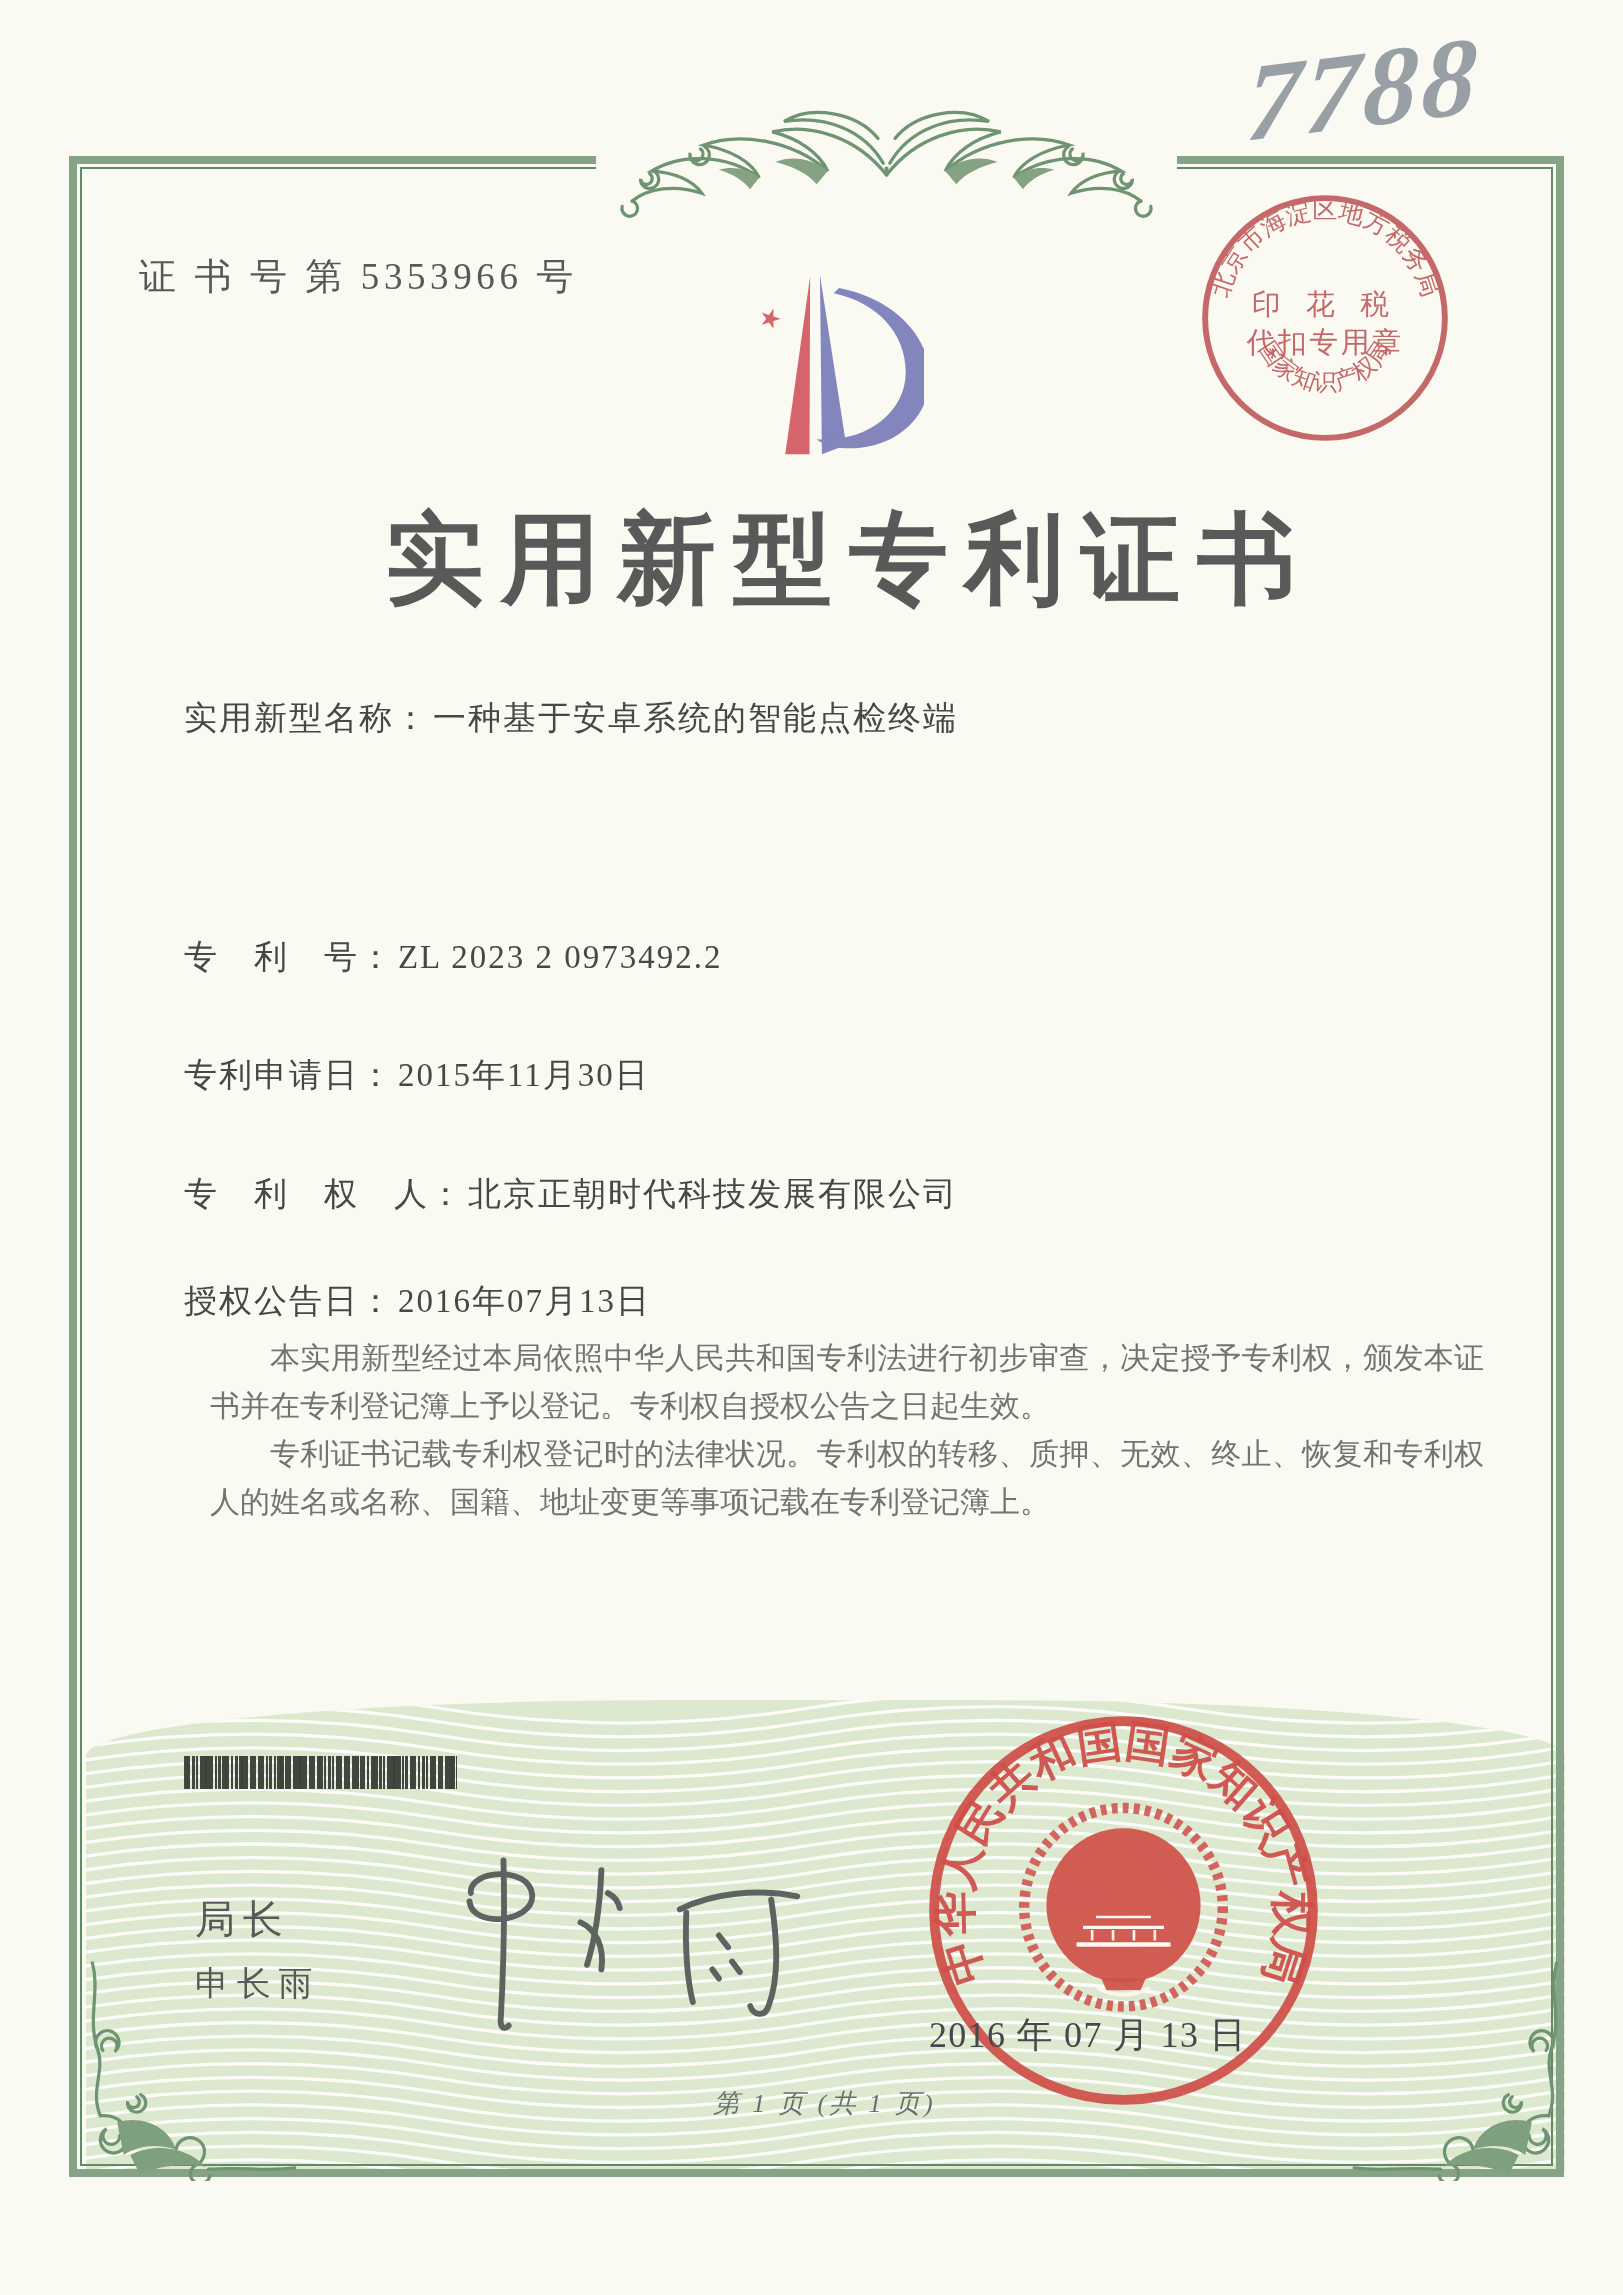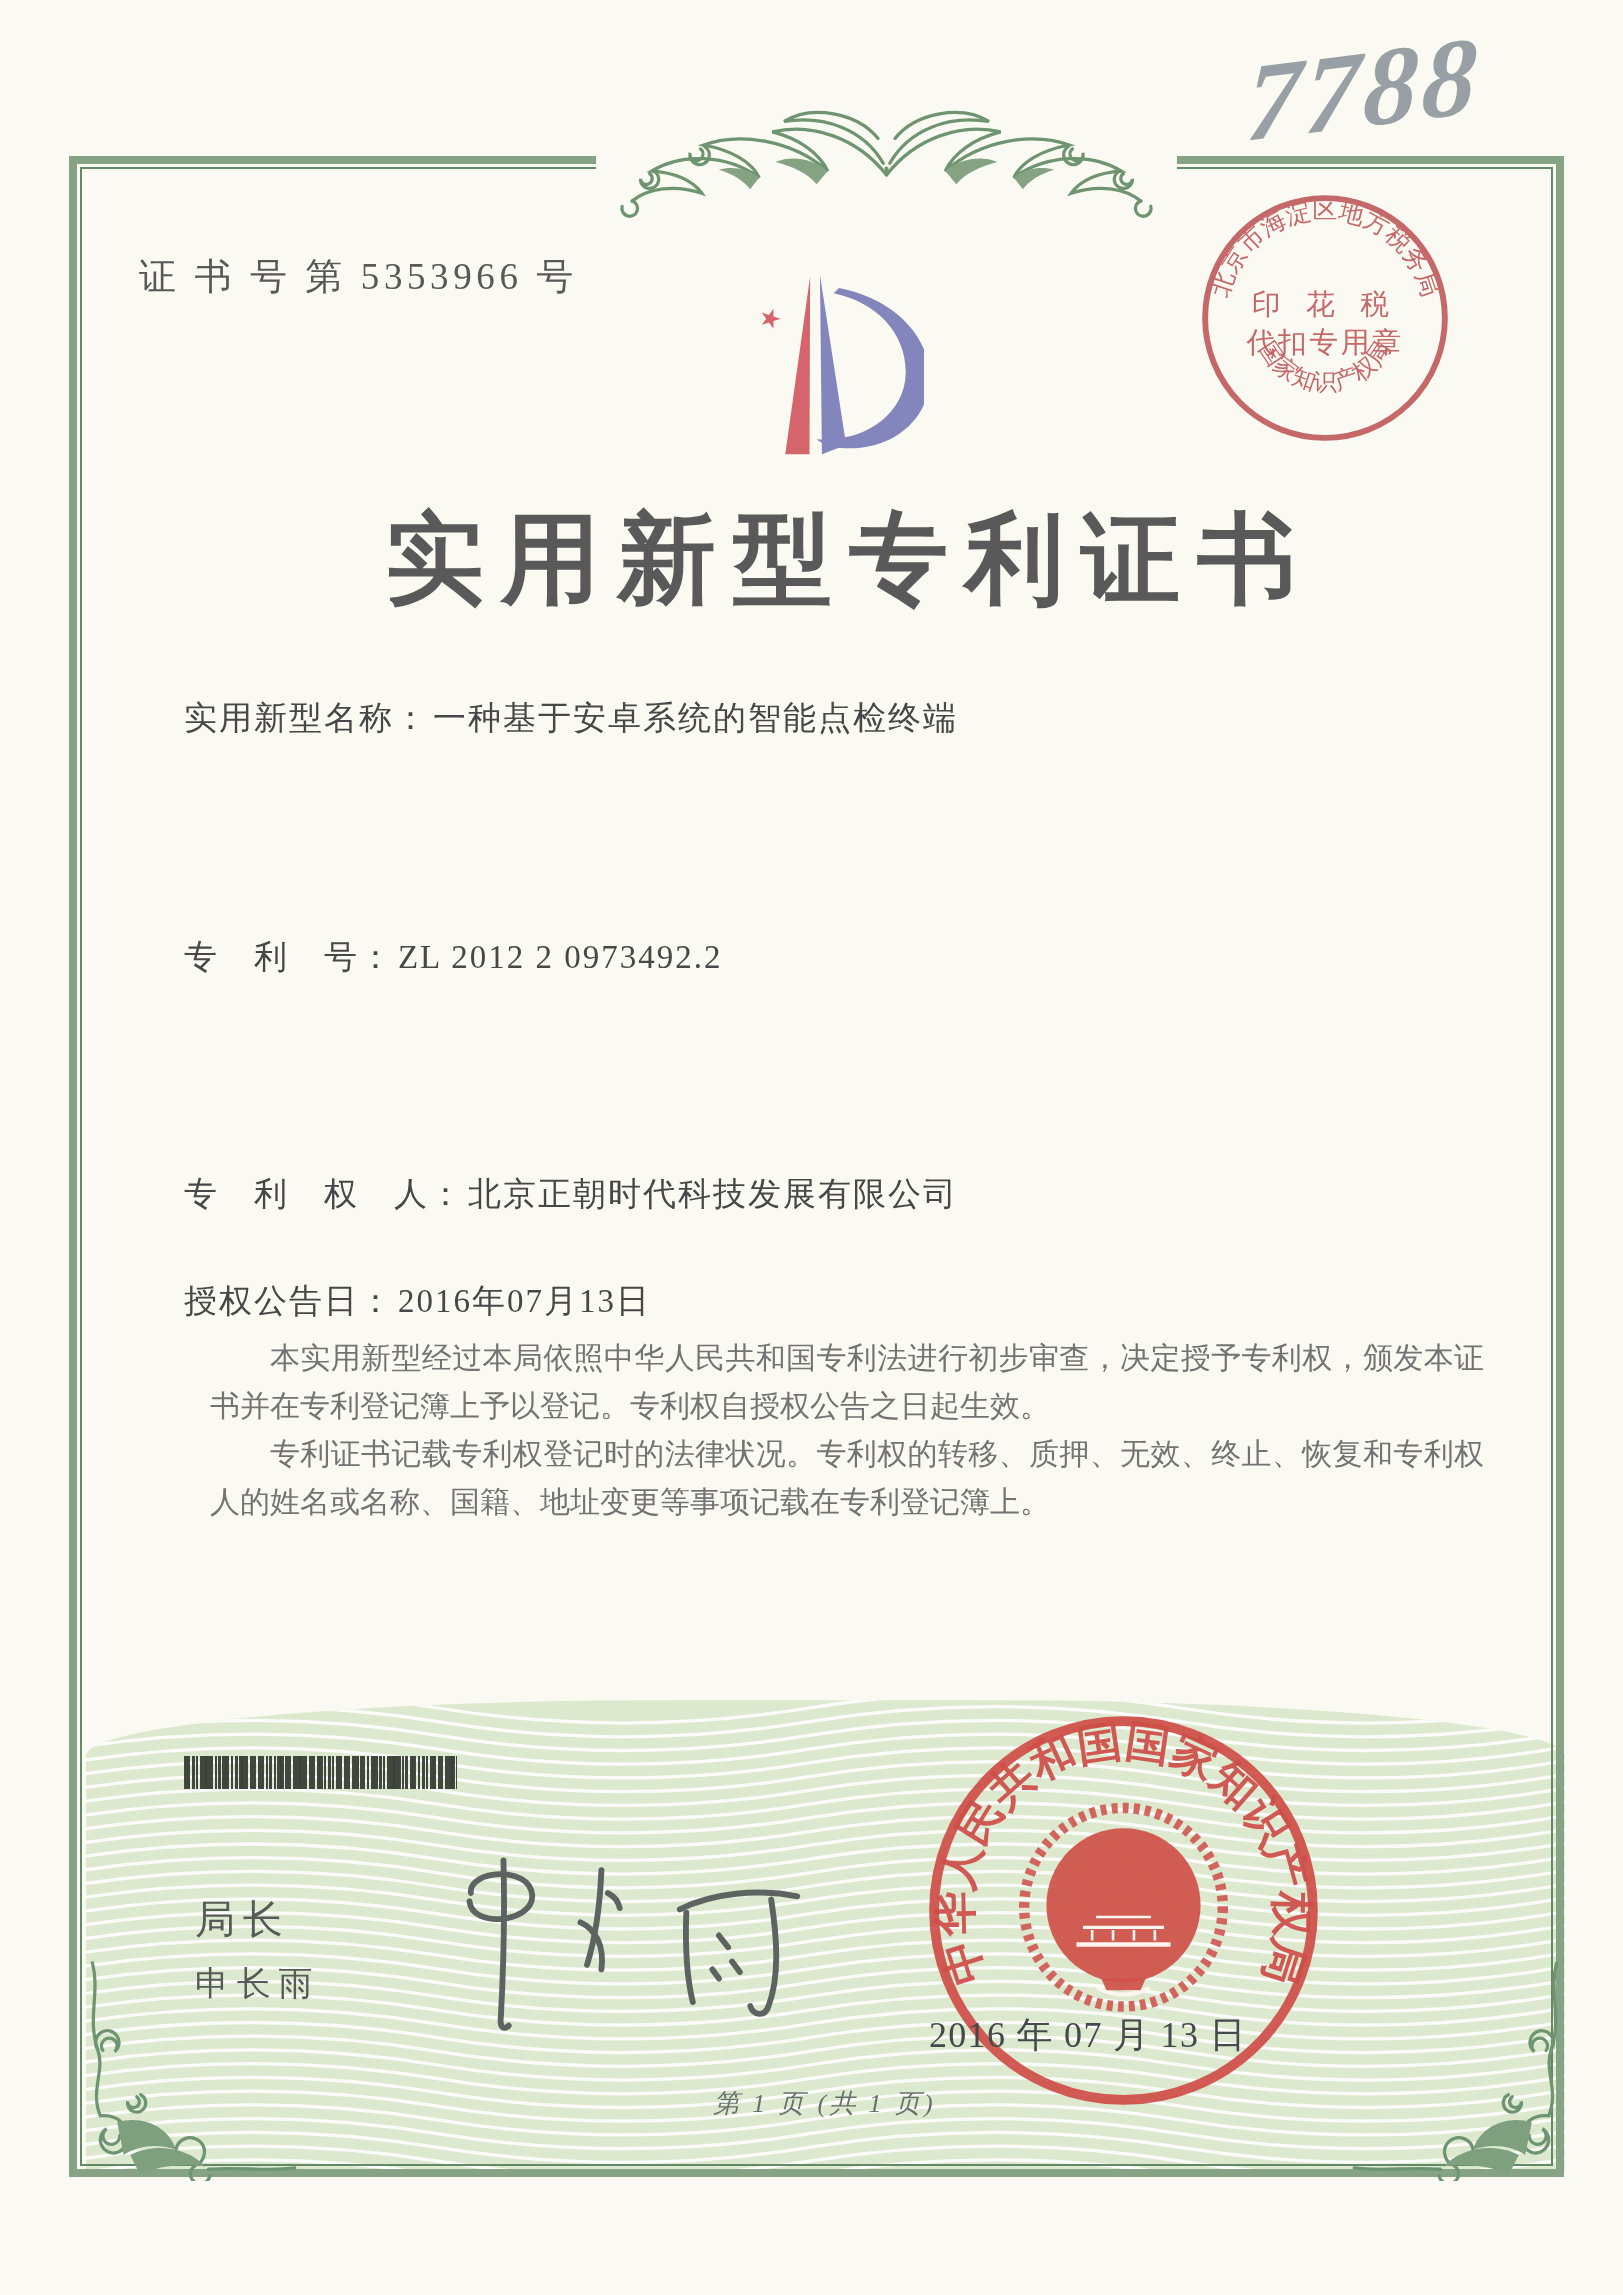--- a/index.html
+++ b/index.html
@@ -192,21 +192,24 @@
       </text>
     </svg>
   </div>
 
   <div class="title">实用新型专利证书</div>
 
   <div class="frow" style="top:696px">
     <span class="flab">实用新型名称：</span><span class="fval">一种基于安卓系统的智能点检终端</span>
   </div>
   <div class="frow" style="top:935px">
-    <span class="flab">专　利　号：</span><span class="fval">ZL 2012 2 0973492.2</span>
+    <span class="flab">专　利　号：</span><span class="fval">ZL 2023 2 0973492.2</span>
+  </div>
+  <div class="frow" style="top:1053px">
+    <span class="flab">专利申请日：</span><span class="fval">2015年11月30日</span>
   </div>
   <div class="frow" style="top:1172px">
     <span class="flab">专　利　权　人：</span><span class="fval">北京正朝时代科技发展有限公司</span>
   </div>
   <div class="frow" style="top:1279px">
     <span class="flab">授权公告日：</span><span class="fval">2016年07月13日</span>
   </div>
 
   <div class="paras">
     <p>本实用新型经过本局依照中华人民共和国专利法进行初步审查，决定授予专利权，颁发本证书并在专利登记簿上予以登记。专利权自授权公告之日起生效。</p>

